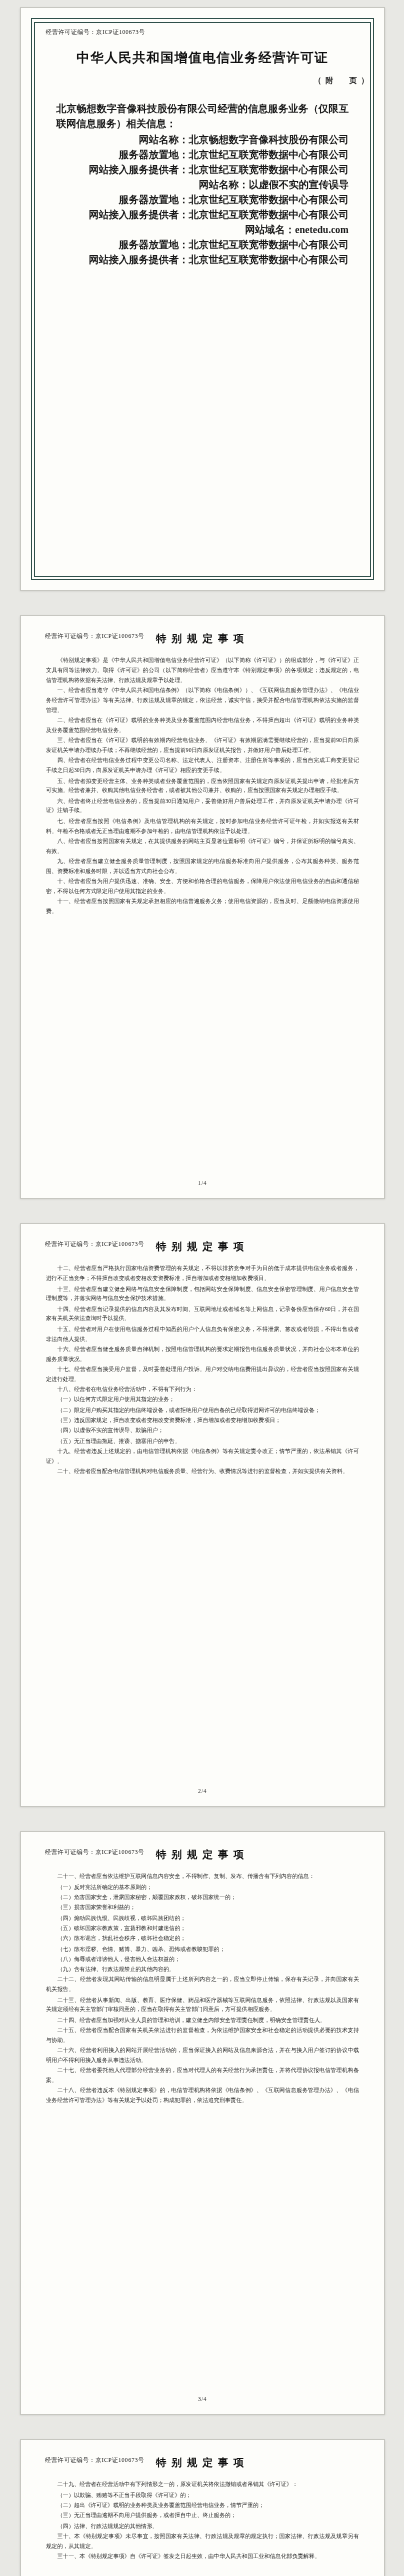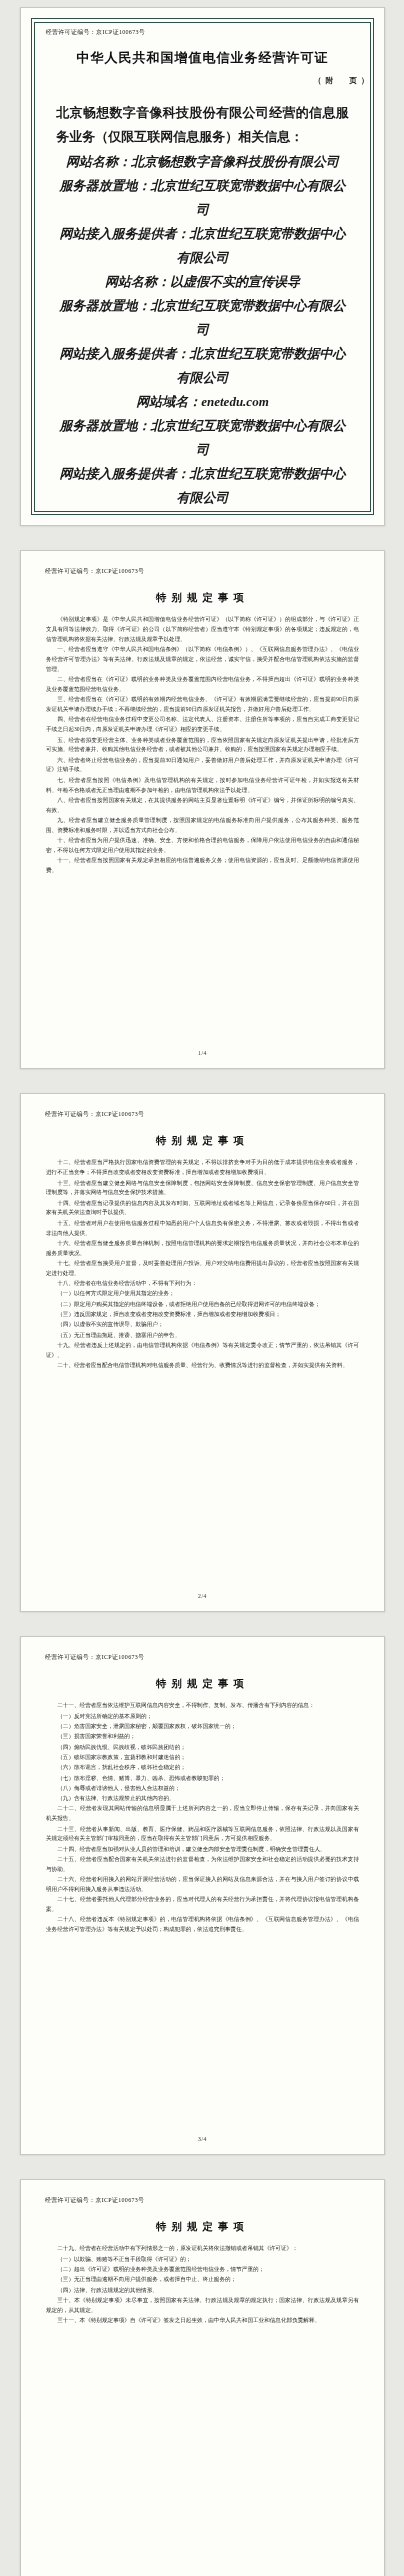--- a/index.html
+++ b/index.html
@@ -12,21 +12,21 @@
   }
   .stack {
     padding:7.2px 0 11.3px;
     display:flex;
     flex-direction:column;
     align-items:center;
     gap:24px;
   }
   .page {
     width:365px;
-    height:519px;
+    height:584px;
     background:#fdfdfa;
     border:0.5px solid #c7c7c1;
     box-shadow:0 0.5px 2.1px rgba(0,0,0,.14);
     position:relative;
     overflow:hidden;
   }
 
   
   .frame {
     position:absolute;
@@ -58,41 +58,41 @@
   }
   .cover-sub {
     text-align:right;
     font-size:7.7px;
     letter-spacing:4.1px;
     margin-top:8.2px;
     font-weight:700;
   }
   .cover-body {
     margin:15.5px 24px 0;
-    font-size:13px;
+    font-size:10px;
     font-weight:600;
-    line-height:24px;
+    line-height:15px;
     color:#1a1a1a;
   }
   .cover-body .intro { text-align:justify; margin-bottom:1px; }
-  .entries p { text-align:center;font-style:italic; }
+  .entries p { text-align:right; }
   .entries .lbl { font-weight:600; }
   .entries .val { font-weight:600; }
 
   
   .prov-header {
     position:absolute;
     top:15.5px;
     left:24px;
     font-size:6px;
     letter-spacing:0.3px;
     color:#222;
   }
   .prov-title {
-    margin-top:40px;
+    margin-top:16px;
     text-align:center;
     font-size:10.3px;
     font-weight:700;
     letter-spacing:5.2px;
     color:#111;
   }
   .prov-body {
     margin:10.3px 25px 0;
     font-size:5.6px;
     line-height:9.8px;

